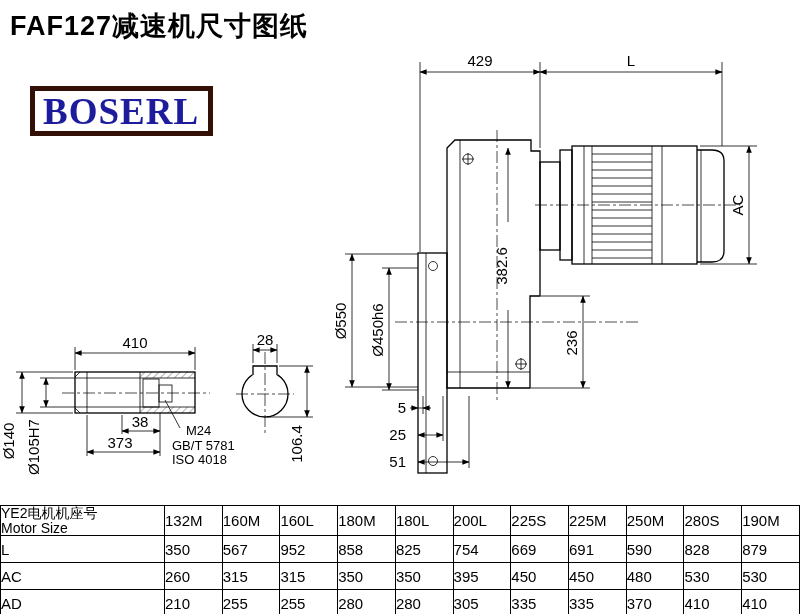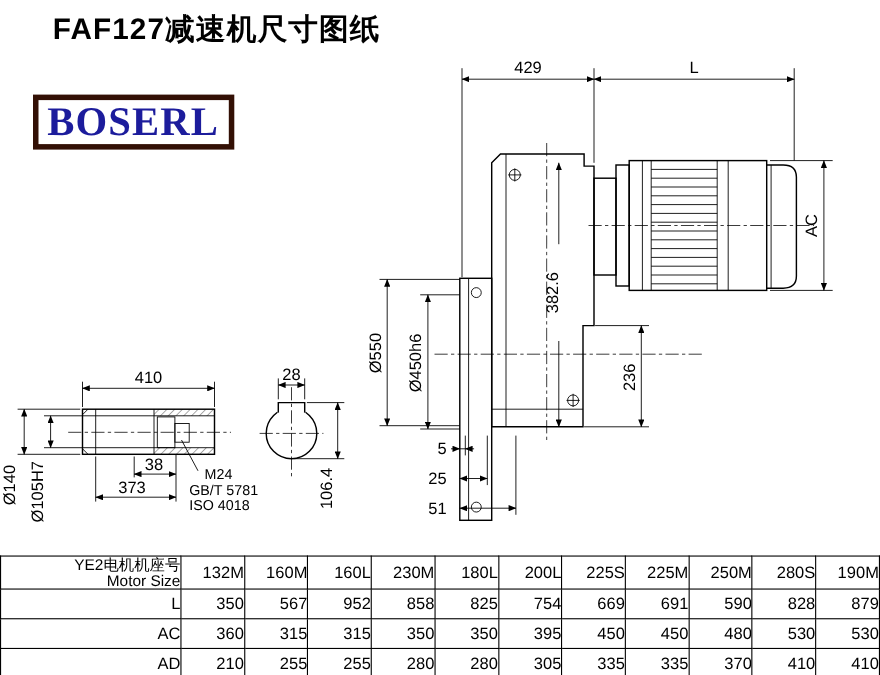--- a/index.html
+++ b/index.html
@@ -2,21 +2,21 @@
 <html><head>
 <meta charset="utf-8">
 <style>
   html,body{margin:0;padding:0;}
   body{
     width:800px;height:614px;position:relative;background:#ffffff;
     font-family:"Liberation Sans",sans-serif;overflow:hidden;color:#000;
   }
   .page-title{
     position:absolute;top:8px;left:10px;font-size:27px;font-weight:bold;
-    letter-spacing:1px;white-space:nowrap;margin-left:38px;
+    letter-spacing:1px;white-space:nowrap;
   }
   .brand-box{
     position:absolute;top:86px;left:30px;width:183px;height:50px;
     border:5px solid #331005;box-sizing:border-box;background:#fff;
     display:flex;align-items:center;justify-content:flex-start;padding-left:8px;
   }
   .brand-box span{
     font-family:"Liberation Serif",serif;font-weight:bold;font-size:37px;
     color:#1c1c9c;letter-spacing:1px;line-height:1;
   }
@@ -24,21 +24,21 @@
   svg .outline{fill:none;stroke:#000;stroke-width:1.3;}
   svg .thin{fill:none;stroke:#000;stroke-width:0.8;}
   svg .cl{fill:none;stroke:#000;stroke-width:0.7;stroke-dasharray:12 3 3 3;}
   svg text.dt{font-size:15px;fill:#000;font-family:"Liberation Sans",sans-serif;}
   svg text.sm{font-size:13px;fill:#000;font-family:"Liberation Sans",sans-serif;}
   table.dim-table{
     position:absolute;left:0;top:505px;width:800px;height:109px;
     border-collapse:collapse;table-layout:fixed;background:#fff;
   }
   table.dim-table td{
-    border:1px solid #000;text-align:right;vertical-align:middle;
+    border:1px solid #000;text-align:left;vertical-align:middle;
     font-size:15px;padding:0;overflow:hidden;white-space:nowrap;
   }
   table.dim-table tr{height:27px;}
   table.dim-table tr.hd{height:28px;}
   td.mslabel div{font-size:14px;line-height:1.05;}
 </style>
 </head>
 <body>
 
 <div class="page-title">FAF127减速机尺寸图纸</div>
@@ -214,21 +214,21 @@
   </colgroup>
   <tbody>
       <tr class="hd">
     <td class="mslabel">
       <div>YE2电机机座号</div>
       <div>Motor Size</div>
     </td>
     <td>132M</td>
     <td>160M</td>
     <td>160L</td>
-    <td>230M</td>
+    <td>180M</td>
     <td>180L</td>
     <td>200L</td>
     <td>225S</td>
     <td>225M</td>
     <td>250M</td>
     <td>280S</td>
     <td>190M</td>
   </tr>
   <tr>
     <td>L</td>
@@ -239,21 +239,21 @@
     <td>825</td>
     <td>754</td>
     <td>669</td>
     <td>691</td>
     <td>590</td>
     <td>828</td>
     <td>879</td>
   </tr>
   <tr>
     <td>AC</td>
-    <td>360</td>
+    <td>260</td>
     <td>315</td>
     <td>315</td>
     <td>350</td>
     <td>350</td>
     <td>395</td>
     <td>450</td>
     <td>450</td>
     <td>480</td>
     <td>530</td>
     <td>530</td>

